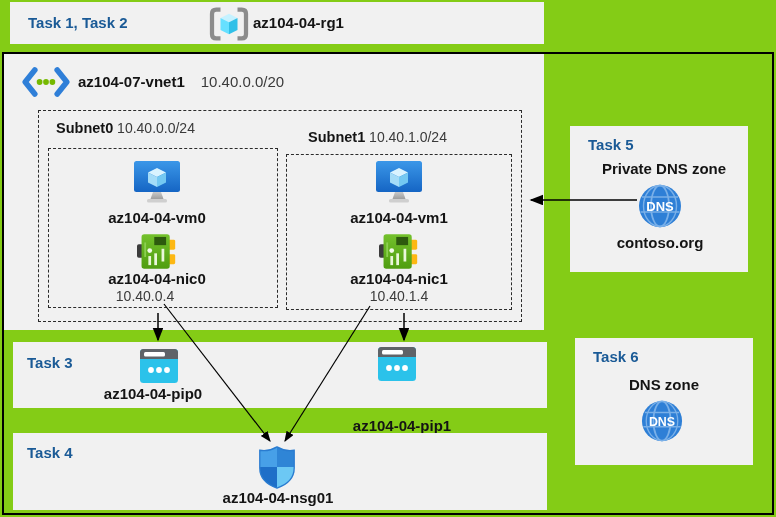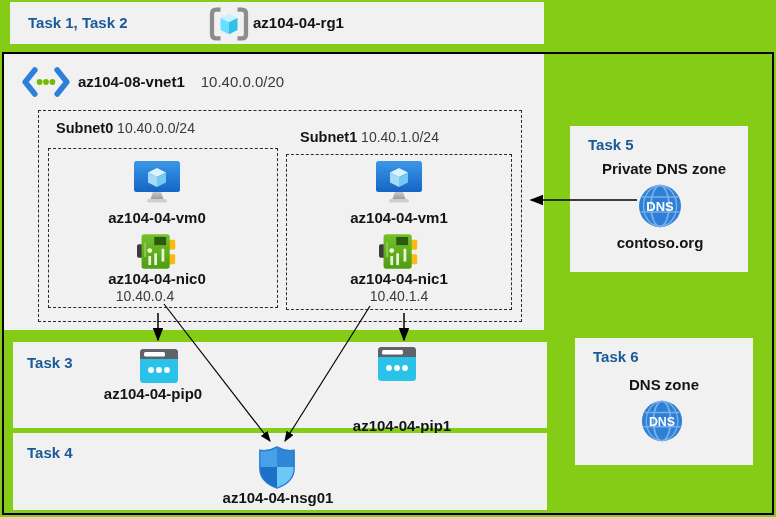--- a/index.html
+++ b/index.html
@@ -121,32 +121,32 @@
   <div class="panel" style="left:4px;top:54px;width:540px;height:276px;"></div>
 
   <svg class="abs" style="left:22px;top:67px;" width="48" height="30" viewBox="0 0 60 36">
     <path d="M16,3 L4,18 L16,33" fill="none" stroke="#2f7fd8" stroke-width="7" stroke-linecap="round" stroke-linejoin="round"></path>
     <path d="M44,3 L56,18 L44,33" fill="none" stroke="#2f7fd8" stroke-width="7" stroke-linecap="round" stroke-linejoin="round"></path>
     <circle cx="22" cy="18" r="3.6" fill="#76b900"></circle>
     <circle cx="30" cy="18" r="3.6" fill="#76b900"></circle>
     <circle cx="38" cy="18" r="3.6" fill="#76b900"></circle>
   </svg>
   <div class="vnet-title" style="left:78px;top:73px;">
-    <span class="nm">az104-08-vnet1</span><span class="cidr">10.40.0.0/20</span>
+    <span class="nm">az104-07-vnet1</span><span class="cidr">10.40.0.0/20</span>
   </div>
 
   <div class="dashed" style="left:38px;top:110px;width:484px;height:212px;"></div>
 
   <div class="subnet-label" style="left:56px;top:120px;">
     <b>Subnet0</b>
     <span>10.40.0.0/24</span>
   </div>
   <div class="dashed" style="left:48px;top:148px;width:230px;height:160px;"></div>
 
-  <div class="subnet-label" style="left:300px;top:129px;text-align:right;">
+  <div class="subnet-label" style="left:308px;top:129px;text-align:right;">
     <b>Subnet1</b>
     <span>10.40.1.0/24</span>
   </div>
   <div class="dashed" style="left:286px;top:154px;width:226px;height:156px;"></div>
 
   <svg class="abs" style="left:133px;top:160px;" width="48" height="44">
       <use href="#sym-vm"></use>
     </svg>
   <span class="name-label centered" style="left:157px;top:209px;">az104-04-vm0</span>
   <svg class="abs" style="left:137px;top:233px;" width="40" height="37">
@@ -175,21 +175,21 @@
   </div>
 
   <div class="panel" style="left:575px;top:338px;width:178px;height:127px;">
     <span class="task-label" style="left:18px;top:10px;">Task 6</span>
     <span class="name-label centered" style="left:89px;top:38px;">DNS zone</span>
     <svg class="abs" style="left:66px;top:62px;" width="42" height="42">
         <use href="#sym-dns"></use>
       </svg>
   </div>
 
-  <div class="panel" style="left:13px;top:342px;width:534px;height:86px;">
+  <div class="panel" style="left:13px;top:342px;width:534px;height:66px;">
     <span class="task-label" style="left:14px;top:12px;">Task 3</span>
   </div>
   <svg class="abs" style="left:139px;top:348px;" width="40" height="36">
       <use href="#sym-pip"></use>
     </svg>
   <span class="name-label centered" style="left:153px;top:385px;">az104-04-pip0</span>
   <svg class="abs" style="left:377px;top:346px;" width="40" height="36">
       <use href="#sym-pip"></use>
     </svg>
   <span class="name-label centered" style="left:402px;top:381px;margin-top:36px;">az104-04-pip1</span>

